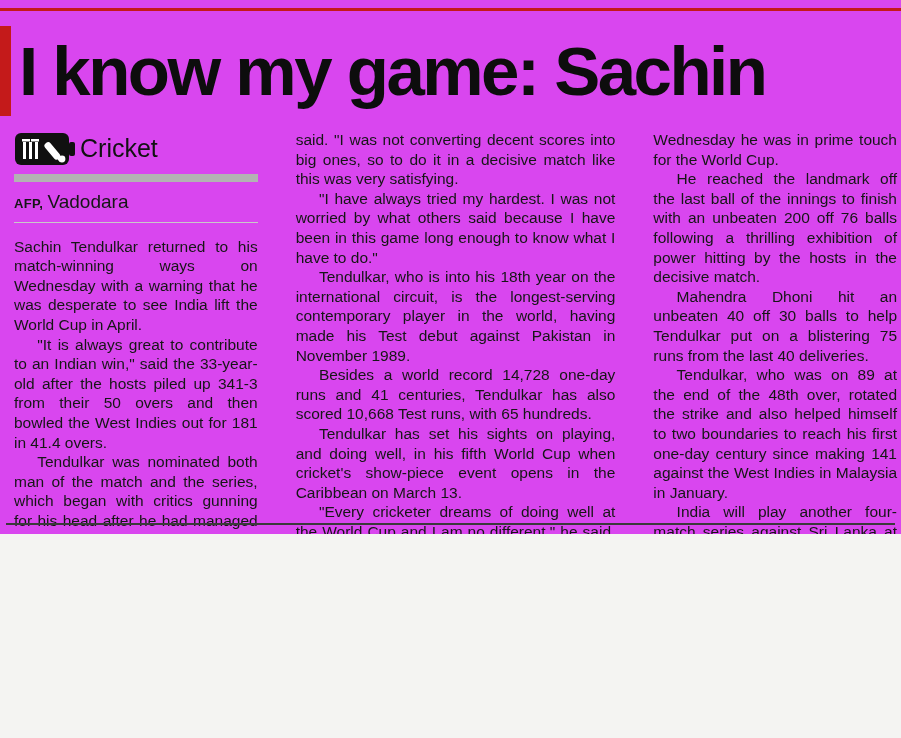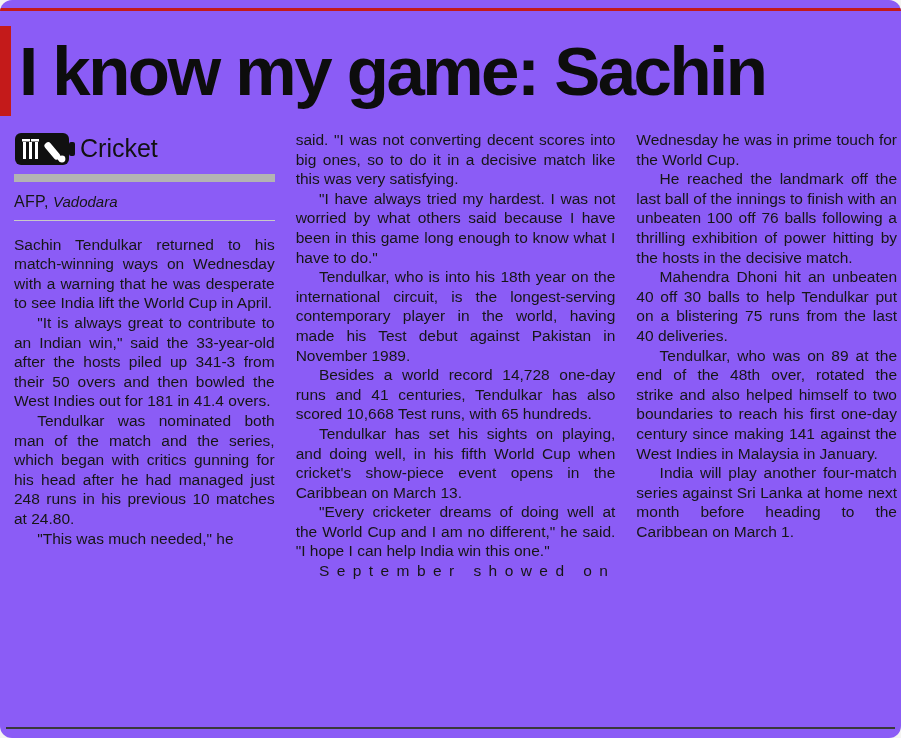--- a/index.html
+++ b/index.html
@@ -6,24 +6,23 @@
   * { box-sizing: border-box; }
   html, body { margin: 0; padding: 0; }
   body {
     width: 901px; height: 738px;
     background: #f4f4f2;
     font-family: "Liberation Sans", sans-serif;
     color: var(--ink);
   }
   .page {
     position: relative;
-    width: 901px; height: 738px;
-    background: #8b5cf6;
+    width: 901px; height: 534px;
+    background: #d946ef;
     overflow: hidden;
-    border-radius: 12px;
   }
   .top-rule {
     position: absolute; top: 8px; left: 0; right: 0;
     height: 3px; background: var(--accent);
   }
   .headline-row {
     position: absolute; top: 26px; left: 0; right: 0;
     display: flex; align-items: flex-start;
   }
   .red-bar {
@@ -34,21 +33,21 @@
   h1.headline {
     margin: 0; padding: 0;
     font-size: 69px; font-weight: bold;
     letter-spacing: -2.5px;
     line-height: 92px;
     white-space: nowrap;
     color: #0d0d0d;
   }
   .content {
     position: absolute; top: 130px; left: 14px; right: 4px;
-    display: flex; gap: 21px;
+    display: flex; gap: 38px;
   }
   .column {
     flex: 1 1 0;
     text-align: justify;
     font-size: 15.5px;
     line-height: 19.6px;
     color: #161616;
   }
   .column p { margin: 0; }
   .column .paragraphs p + p { text-indent: 1.5em; }
@@ -65,27 +64,26 @@
     font-size: 25px;
     color: #111;
   }
   .section-divider {
     height: 8px;
     background: #b3b3b3;
     margin: 2px 0 10px 0;
   }
   .byline { margin: 0 0 4px 0; }
   .byline .agency {
-    font-weight: normal;
-    font-size: 16px;
+    font-weight: bold;
+    font-size: 13px;
     letter-spacing: 0.3px;
   }
   .byline .location {
-    font-style: italic;
-    font-size: 15px;
+    font-size: 19px;
   }
   .byline-rule {
     border-top: 1px solid #c9c9c9;
     margin: 8px 0 14px 0;
   }
   .bottom-rule {
     position: absolute; bottom: 9px; left: 6px; right: 6px;
     border-top: 2px solid #3a3a3a;
   }
   .cricket-icon svg { display: block; }
@@ -150,21 +148,21 @@
           <p>Besides a world record 14,728 one-day runs and 41 centuries, Tendulkar has also scored 10,668 Test runs, with 65 hundreds.</p>
           <p>Tendulkar has set his sights on playing, and doing well, in his fifth World Cup when cricket's show-piece event opens in the Caribbean on March 13.</p>
           <p>"Every cricketer dreams of doing well at the World Cup and I am no different," he said. "I hope I can help India win this one."</p>
           <p class="spread">September showed on</p>
         </div>
     </div>
 
     <div class="column">
       <div class="paragraphs">
           <p>Wednesday he was in prime touch for the World Cup.</p>
-          <p>He reached the landmark off the last ball of the innings to finish with an unbeaten 100 off 76 balls following a thrilling exhibition of power hitting by the hosts in the decisive match.</p>
+          <p>He reached the landmark off the last ball of the innings to finish with an unbeaten 200 off 76 balls following a thrilling exhibition of power hitting by the hosts in the decisive match.</p>
           <p>Mahendra Dhoni hit an unbeaten 40 off 30 balls to help Tendulkar put on a blistering 75 runs from the last 40 deliveries.</p>
           <p>Tendulkar, who was on 89 at the end of the 48th over, rotated the strike and also helped himself to two boundaries to reach his first one-day century since making 141 against the West Indies in Malaysia in January.</p>
           <p>India will play another four-match series against Sri Lanka at home next month before heading to the Caribbean on March 1.</p>
         </div>
     </div>
 
   </div>
 
   <div class="bottom-rule"></div>
 

